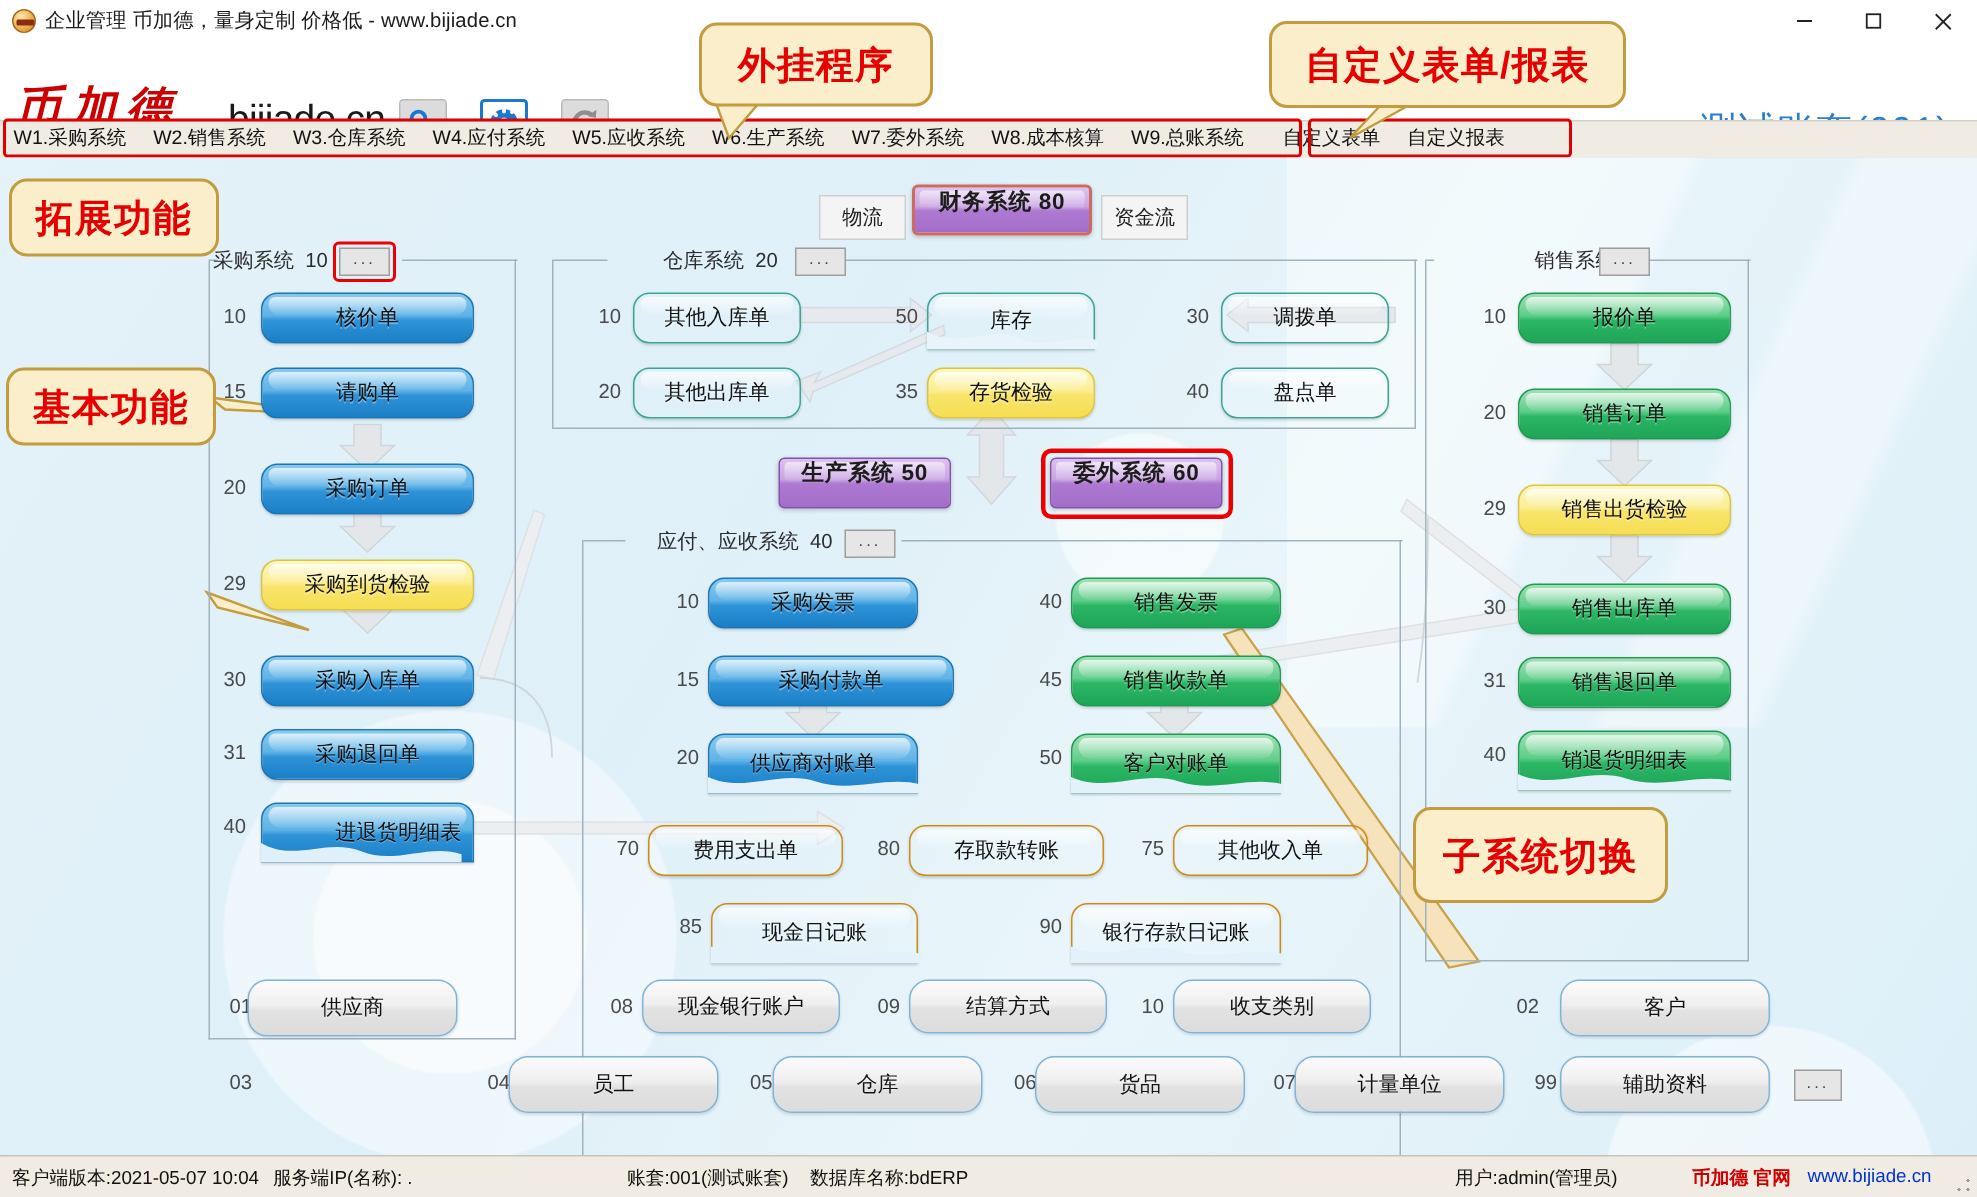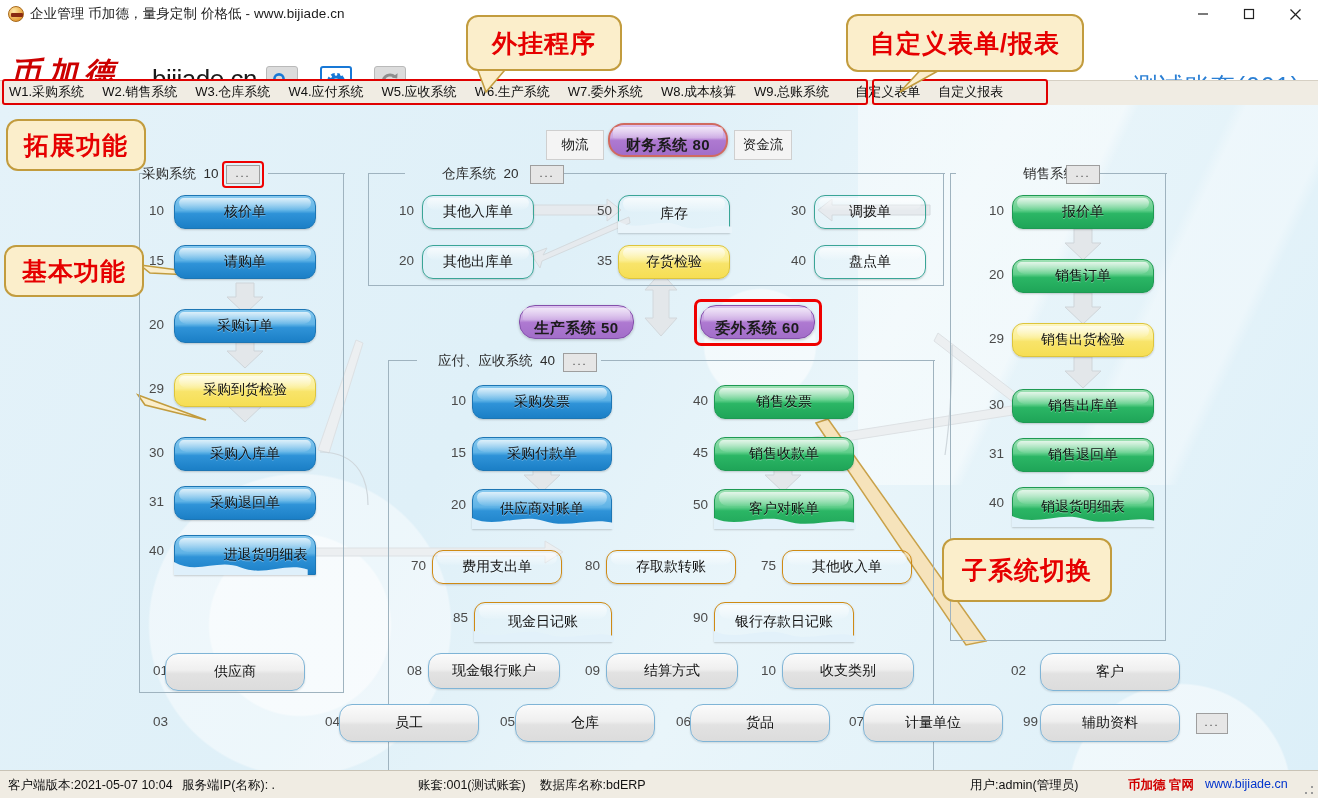--- a/index.html
+++ b/index.html
@@ -84,22 +84,22 @@
   .p-grey::after{display:none;}
 
   
   .wavy{border-bottom-left-radius:0;border-bottom-right-radius:0;}
   .wavy .wave{position:absolute;left:-1px;right:-1px;bottom:-1px;height:13px;z-index:3;}
 
   
   .tealedge{border-color:#3aa597;}
 
   
-  .sysbox{position:absolute;border-radius:16px;box-sizing:border-box;
-          display:flex;align-items:flex-end;justify-content:center;
+  .sysbox{position:absolute;border-radius:4px;box-sizing:border-box;
+          display:flex;align-items:flex-start;justify-content:center;
           font-size:15px;font-weight:bold;color:#1c1c1c;letter-spacing:.5px;
           background:linear-gradient(to bottom,#dcc3ee 0%,#c9a5e2 42%,#ae79d1 52%,#a26ec9 100%);
           border:1px solid #8450ab;box-shadow:0 1px 3px rgba(0,0,0,.22);}
   .sysbox::after{content:"";position:absolute;left:3px;right:3px;top:2px;height:40%;
           background:linear-gradient(to bottom,rgba(255,255,255,.6),rgba(255,255,255,.05));border-radius:3px;}
   .sysbox span{position:relative;z-index:2;}
   .sys-hl{position:absolute;border:3px solid #ef0000;border-radius:7px;box-sizing:border-box;pointer-events:none;}
   .finbox{border:2px solid #d06a60;}
 
   
@@ -393,21 +393,21 @@
       <span>应付、应收系统</span>&nbsp;&nbsp;<span>40</span>
     </div>
     <div class="dots-btn" style="left:563px;top:248px;"><span>...</span></div>
 
     <div class="num" style="left:440px;top:288px;width:26px;"><span>10</span></div>
     <div class="pill p-blue" style="left:472px;top:280px;width:140px;height:34px;">
         <span>采购发票</span>
       </div>
 
     <div class="num" style="left:440px;top:340px;width:26px;"><span>15</span></div>
-    <div class="pill p-blue" style="left:472px;top:332px;width:140px;height:34px;">
+    <div class="pill p-blue" style="left:472px;top:332px;width:164px;height:34px;">
         <span>采购付款单</span>
       </div>
 
     <div class="num" style="left:440px;top:392px;width:26px;"><span>20</span></div>
     <div class="pill p-blue wavy" style="left:472px;top:384px;width:140px;height:40px;">
       <span>供应商对账单</span>
       <svg class="wave" viewBox="0 0 142 13" preserveAspectRatio="none">
           <path d="M0,2 C24,13 48,-3 72,5 C96,13 118,1 142,7 L142,13 L0,13 Z" fill="#e2f1fa"></path>
         </svg>
     </div>

